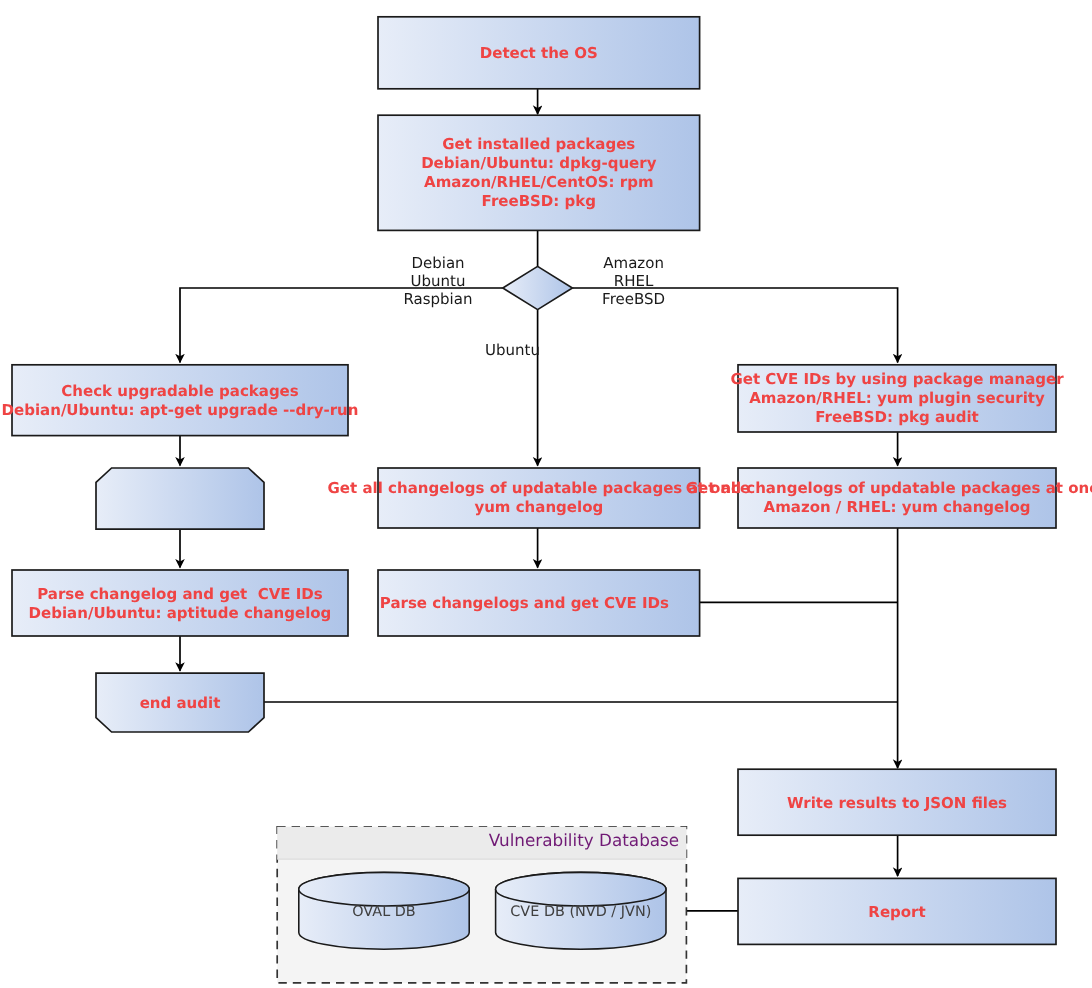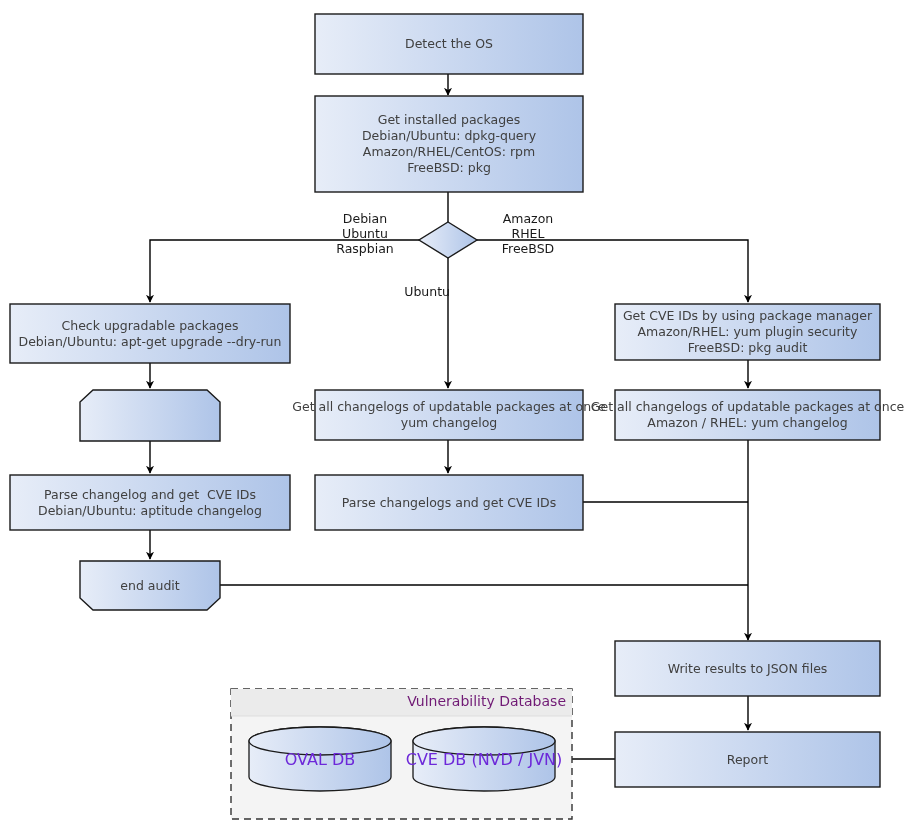--- a/index.html
+++ b/index.html
@@ -33,25 +33,26 @@
     width: 910px; height: 823px;
     z-index: 3;
     pointer-events: none;
   }
   .node-text {
     position: absolute;
     display: flex;
     align-items: center;
     justify-content: center;
     text-align: center;
-    color: #404040;
+    color: #ef4444;
     font-size: 12.5px;
     line-height: 16px;
     white-space: pre;
     pointer-events: auto;
+    font-weight: bold;
   }
   .edge-label {
     position: absolute;
     text-align: center;
     color: #1a1a1a;
     font-size: 12.5px;
     line-height: 15px;
     white-space: pre;
     margin-top: 17px;
   }
@@ -60,22 +61,22 @@
     font-size: 14px;
     color: #701a75;
     text-align: right;
     white-space: pre;
   }
   .db-text {
     position: absolute;
     display: flex;
     align-items: center;
     justify-content: center;
-    font-size: 16px;
-    color: #6d28d9;
+    font-size: 12px;
+    color: #404040;
     white-space: pre;
   }
 </style>
 </head>
 <body>
 
 <div id="canvas">
 
   <svg class="layer" id="edge-layer" viewBox="0 0 910 823">
     <defs>
@@ -190,21 +191,21 @@
 
 
     <div class="node-text" style="left:10px; top:475px; width:280px; height:55px;">Parse changelog and get  CVE IDs
 Debian/Ubuntu: aptitude changelog</div>
 
     <div class="node-text" style="left:80px; top:561px; width:140px; height:49px;">end audit</div>
 
     <div class="node-text" style="left:295px; top:390px; width:308px; height:50px;">Get all changelogs of updatable packages at once
 yum changelog</div>
 
-    <div class="node-text" style="left:315px; top:475px; width:268px; height:55px;">Parse changelogs and get CVE IDs</div>
+    <div class="node-text" style="left:303px; top:475px; width:268px; height:55px;">Parse changelogs and get CVE IDs</div>
 
     <div class="node-text" style="left:615px; top:304px; width:265px; height:56px;">Get CVE IDs by using package manager
 Amazon/RHEL: yum plugin security
 FreeBSD: pkg audit</div>
 
     <div class="node-text" style="left:595px; top:390px; width:305px; height:50px;">Get all changelogs of updatable packages at once
 Amazon / RHEL: yum changelog</div>
 
     <div class="node-text" style="left:615px; top:641px; width:265px; height:55px;border-radius:18px;">Write results to JSON files</div>
 

